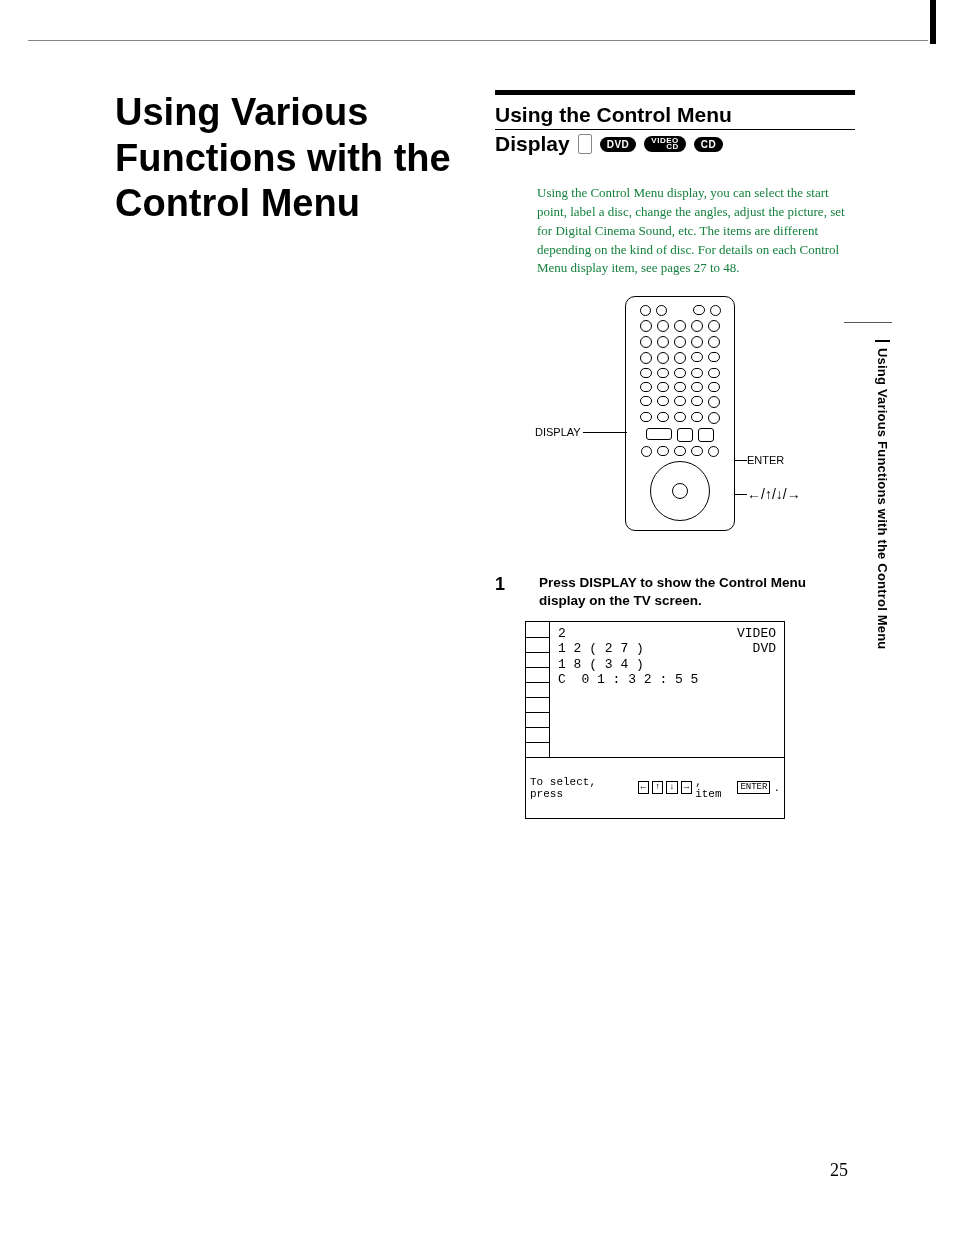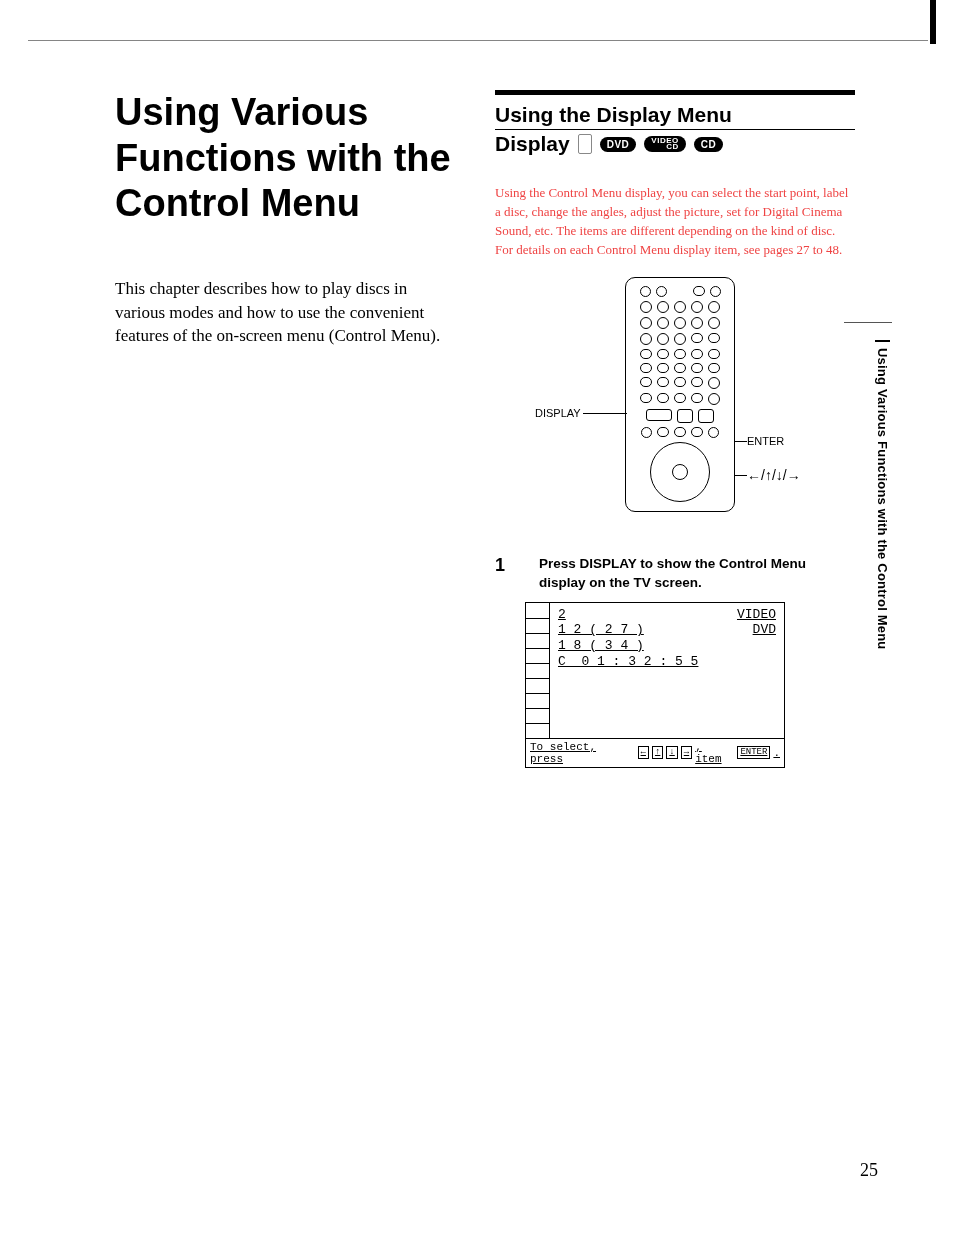--- a/index.html
+++ b/index.html
@@ -71,21 +71,22 @@
     display: inline-block;
     width: 14px; height: 20px;
     border: 1px solid #888;
     border-radius: 2px;
     position: relative;
   }
   .section-body {
     font-size: 13px;
     line-height: 1.45;
     margin-top: 28px;
-    color: #ef4444;
+    color: #15803d;
+    margin-left: 42px;
   }
 
   
   .remote-wrap { margin: 18px 0 28px 0; display:flex; justify-content:center; }
   .remote-stage { position: relative; width: 280px; height: 250px; }
   .remote {
     position: absolute; left: 90px; top: 0;
     width: 110px; height: 235px;
     border: 1px solid #000;
     border-radius: 10px;
@@ -113,69 +114,67 @@
   .step { display:flex; gap:12px; }
   .step-num { font-family: Arial, sans-serif; font-weight:800; font-size:18px; }
   .step-text { font-family: Arial, sans-serif; font-weight:700; font-size:13.5px; line-height:1.35;margin-left:22px; }
 
   
   .tv-wrap { margin: 10px 0 0 30px; }
   .tv {
     width: 260px; border:1px solid #000;
     font-family: 'Courier New', monospace;
     font-size: 13px;
-    text-decoration: underline;
   }
   .tv-top { display:flex; }
   .tv-icons { width:24px; display:flex; flex-direction:column; }
   .tv-slot { height:15px; border-top:1px solid #000; border-right:1px solid #000; }
   .tv-slot:first-child { border-top:none; }
   .tv-main { flex:1; padding:4px 8px; display:flex; justify-content:space-between; }
   .tv-left { line-height:1.2; white-space:pre; }
   .tv-right { line-height:1.2; text-align:right; }
-  .tv-foot { border-top:1px solid #000; padding:2px 4px; font-size:11px; display:flex; align-items:center; gap:3px; }
+  .tv-foot { border-top:1px solid #000; padding:18px 4px; font-size:11px; display:flex; align-items:center; gap:3px; }
   .keycap { display:inline-block; border:1px solid #000; padding:0 2px; font-size:9px; line-height:11px; }
 
   
   .side-tab {
     position:absolute; right:64px; top:340px;
     writing-mode: vertical-rl;
     font-family: Arial, sans-serif;
     font-weight:700; font-size:13px;
     border-top:2px solid #000;
     padding-top:6px;
     letter-spacing:0.2px;
   }
   .side-rule { position:absolute; right:62px; top:322px; width:48px; height:1px; background:#555; }
 
   .page-num {
-    position:absolute; right:76px; bottom:52px;
+    position:absolute; right:106px; bottom:52px;
     font-size:18px;
   }
 
   .scan-line { position:absolute; left:28px; top:40px; width:900px; height:1px; background:#333; opacity:.6; }
   .scan-edge { position:absolute; right:18px; top:0; width:6px; height:44px; background:#000; }
 </style>
 </head>
 <body>
 
 <div class="scan-line"></div>
 <div class="scan-edge"></div>
 
 <div class="page">
   <div class="columns">
 
     <div class="col-left">
       <div class="chapter-title">Using Various Functions with the Control Menu</div>
-      <div class="chapter-intro">This chapter describes how to play discs in various modes and how to use the convenient features of the on-screen menu (Control Menu).</div>
     </div>
 
     <div class="col-right">
       <div class="section-rule"></div>
-      <div class="section-title">Using the Display Menu</div>
+      <div class="section-title">Using the Control Menu</div>
       <div class="section-sub">
         <span>Display</span>
         <span class="mini-icon"></span>
         <span class="badge">DVD</span>
         <span class="badge">
           <span class="badge-stack"><span>VIDEO</span><br><span>CD</span></span>
         </span>
         <span class="badge">CD</span>
       </div>
 

